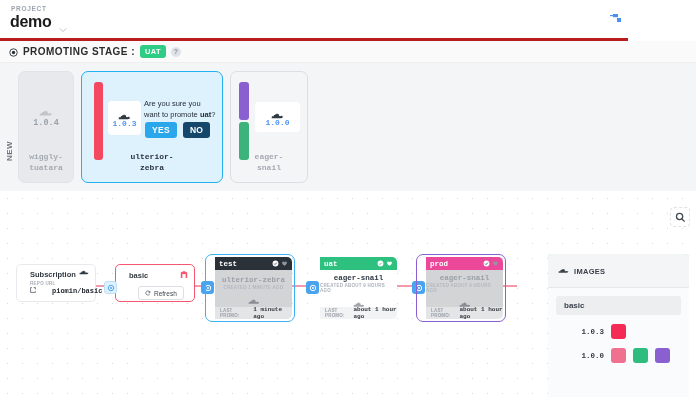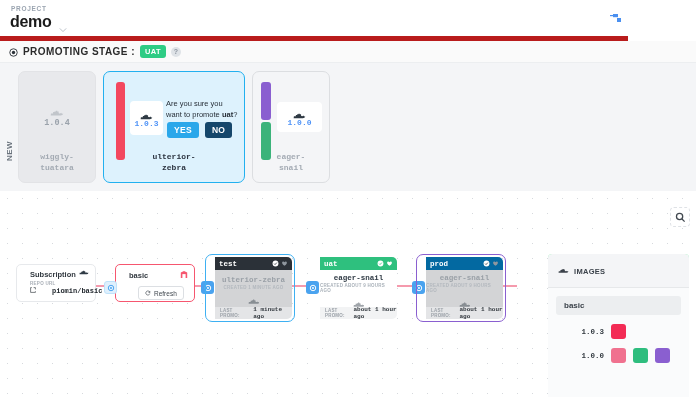--- a/index.html
+++ b/index.html
@@ -7,21 +7,21 @@
     width: 696px; height: 400px;
     font-family: "Liberation Sans", sans-serif;
     background: #ffffff;
     overflow: hidden;
   }
   .app { position: relative; width: 696px; height: 400px; }
 
   
   .topbar {
     position: absolute; left: 0; top: 0; width: 628px; height: 41px;
-    background: #ffffff; border-bottom: 5px solid #b91c1c;
+    background: #ffffff; border-bottom: 3px solid #b91c1c;
   }
   .project-kicker {
     position: absolute; left: 11px; top: 5px;
     font-size: 6.5px; font-weight: bold; letter-spacing: .7px; color: #9aa4b0;
   }
   .project-title {
     position: absolute; left: 10px; top: 13px;
     font-size: 16px; font-weight: bold; color: #1a1a1a; letter-spacing: -.3px;
   }
   .project-caret {
@@ -58,21 +58,21 @@
   }
   .new-label {
     position: absolute; left: 5px; top: 98px;
     font-size: 8px; font-weight: bold; color: #69727c; letter-spacing: .5px;
     transform: rotate(-90deg); transform-origin: left top;
   }
   .freight-row {
     position: absolute; left: 18px; top: 8px; display: flex; gap: 7px;
   }
   .fcard {
-    position: relative; width: 78px; height: 112px;
+    position: relative; width: 56px; height: 112px;
     border-radius: 7px; background: #e8e9ec; border: 1px solid #e2e3e6;
     display: flex; flex-direction: column; align-items: center;
   }
   .fcard.selected {
     width: 142px; background: #ddf2fd; border: 1.5px solid #22b0ef;
   }
   .fcard.plain { background: #f4f5f7; border: 1px solid #dcdee1; width: 78px; }
   .fcard-whale {
     margin-top: 33px; width: 14px; height: 10px; opacity: .42;
   }
@@ -219,21 +219,21 @@
   }
   .node-test { left: 208px; top: 257px; }
   .node-test .title { background: #2b3138; }
   .node-uat { left: 313px; top: 257px; }
   .node-uat .title { background: #2ec07e; }
   .node-uat .body { background: #ffffff; }
   .node-uat .body .fr { color: #2f3a44; }
   .node-uat .body .cr { color: #a9b1b9; }
   .node-uat .foot { background: #f2f3f4; }
   .node-prod { left: 419px; top: 257px; }
-  .node-prod .title { background: #0369a1; }
+  .node-prod .title { background: #ec4899; }
   .sel-ring {
     position: absolute; border-radius: 7px; border: 1.5px solid #3eb0f2;
   }
   .sel-ring.purple { border-color: #8a5fd0; }
 
   .conn {
     position: absolute; width: 13px; height: 13px; border-radius: 3px;
     display: flex; align-items: center; justify-content: center;
   }
   .conn.lightblue { background: #dff0fd; border: 1px solid #bfe2fa; }

